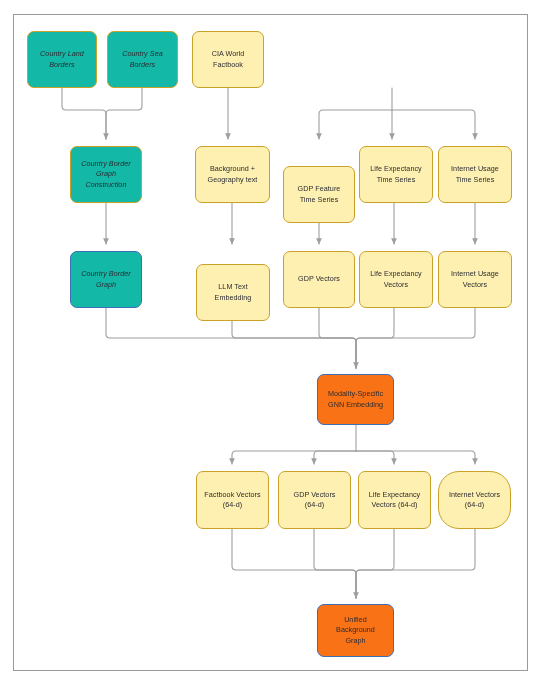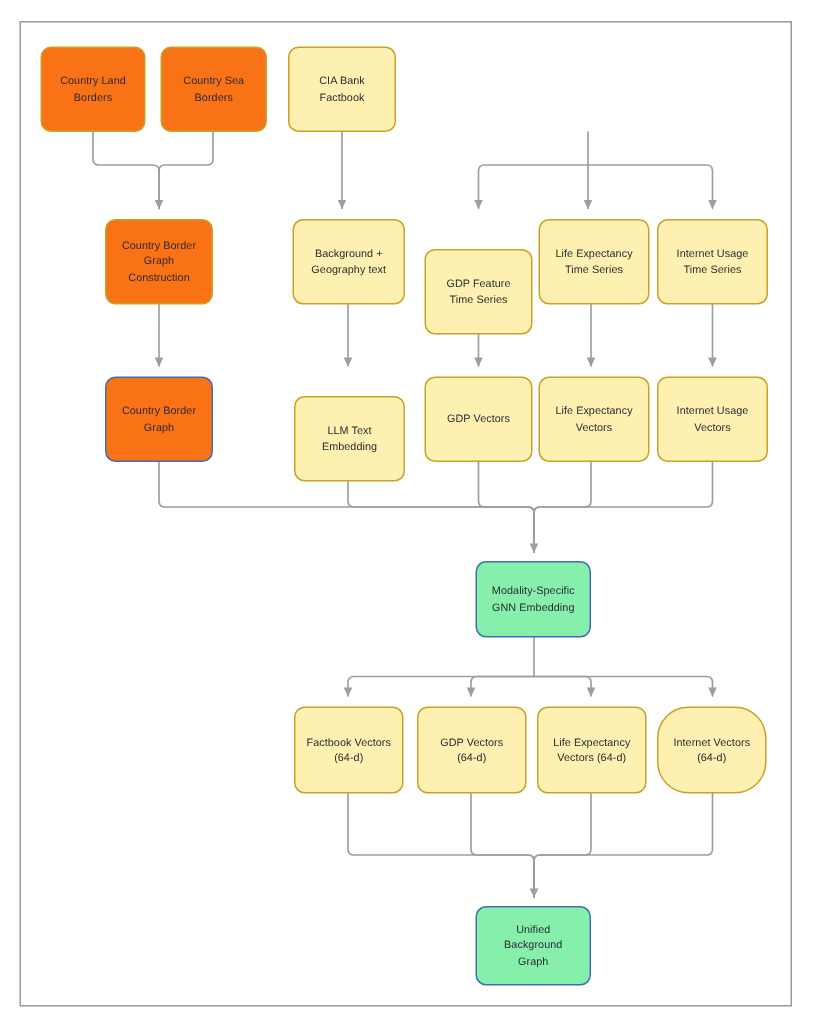--- a/index.html
+++ b/index.html
@@ -51,23 +51,23 @@
     color: #2b2b33;
     letter-spacing: 0.05px;
     padding: 2px 3px;
     overflow: hidden;
   }
   .node .lbl {
     display: block;
     white-space: pre-line;
   }
   
-  .fill-blue   { background: #f97316; }
+  .fill-blue   { background: #14b8a6; font-style: italic; }
   .fill-yellow { background: #fdf0b0; }
-  .fill-green  { background: #86efac; }
+  .fill-green  { background: #f97316; }
   .stroke-gold { border: 1.4px solid #c9a227; }
   .stroke-blue { border: 1.4px solid #3e6fb5; }
 </style>
 </head>
 <body>
 
 <div id="canvas">
 
   <div id="frame"></div>
 
@@ -118,21 +118,21 @@
     <span class="lbl">Country Land
 Borders</span>
   </div>
 
   <div class="node fill-blue stroke-gold" style="left:107px;top:31px;width:71px;height:57px;text-align:center;">
     <span class="lbl">Country Sea
 Borders</span>
   </div>
 
   <div class="node fill-yellow stroke-gold" style="left:192px;top:31px;width:72px;height:57px;">
-    <span class="lbl">CIA Bank
+    <span class="lbl">CIA World
 Factbook</span>
   </div>
 
 
   <div class="node fill-blue stroke-gold" style="left:70px;top:146px;width:72px;height:57px;">
     <span class="lbl">Country Border
 Graph
 Construction</span>
   </div>
 

